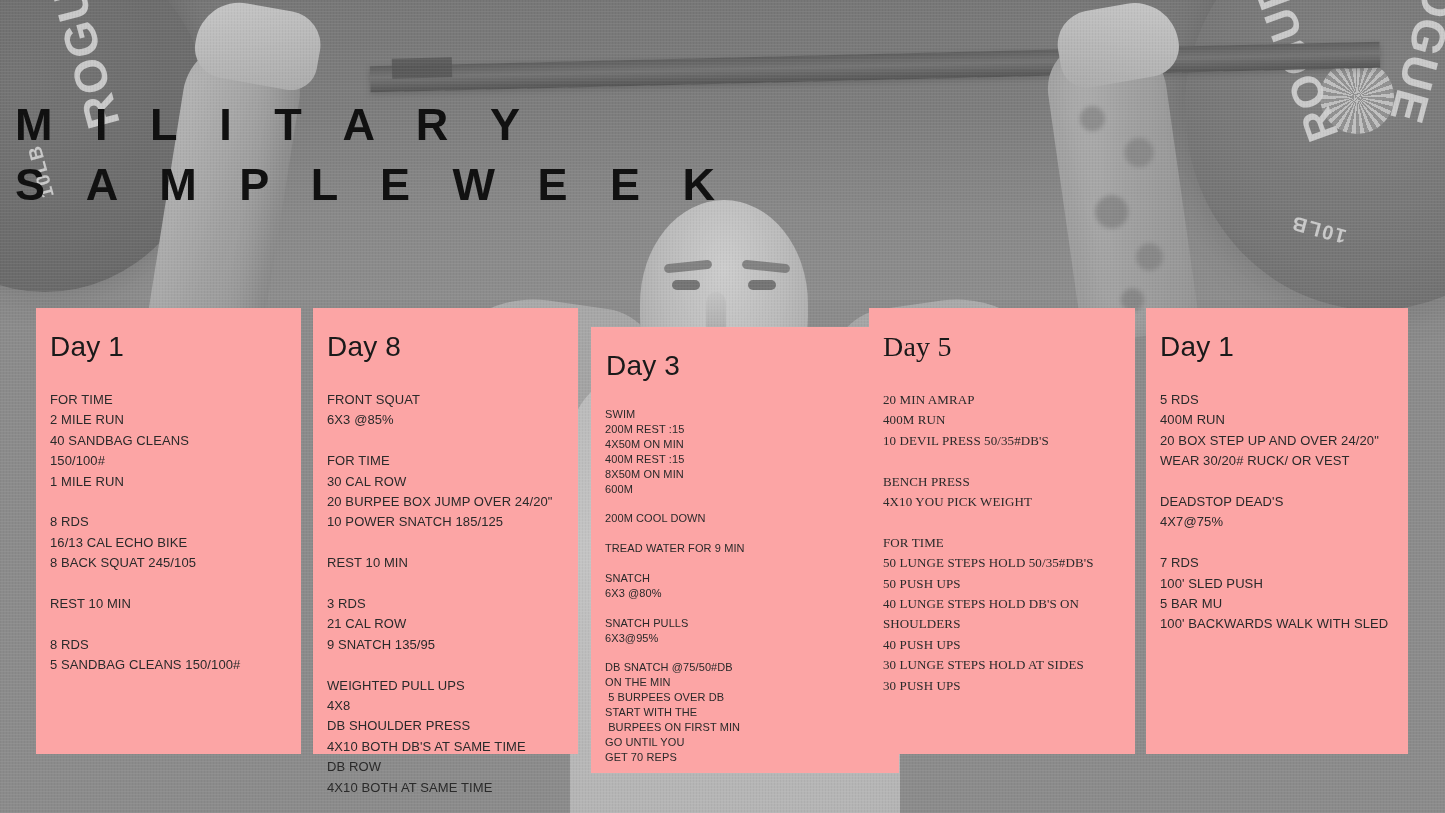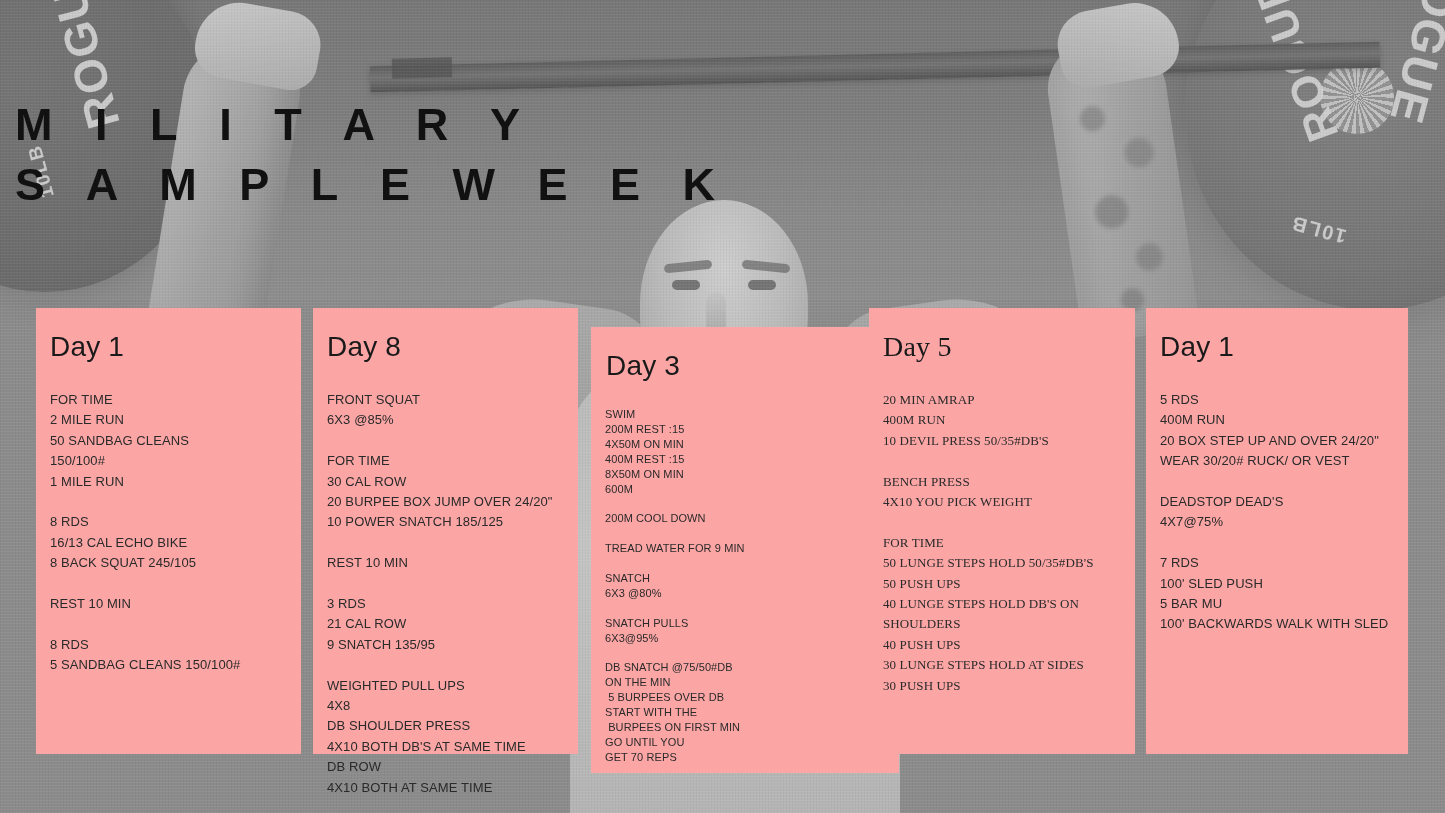--- a/index.html
+++ b/index.html
@@ -234,21 +234,21 @@
 
   <div class="title-wrap">
     <div class="title-line">M I L I T A R Y</div>
     <div class="title-line">S A M P L E   W E E K</div>
   </div>
 
   <div class="cards">
 
     <div class="card card-1">
       <div class="card-title">Day 1</div>
-      <div class="card-body"><div>FOR TIME</div><div>2 MILE RUN</div><div>50 SANDBAG CLEANS</div><div>150/100#</div><div>1 MILE RUN</div><div class="blank"></div><div>8 RDS</div><div>16/13 CAL ECHO BIKE</div><div>8 BACK SQUAT 245/105</div><div class="blank"></div><div>REST 10 MIN</div><div class="blank"></div><div>8 RDS</div><div>5 SANDBAG CLEANS 150/100#</div></div>
+      <div class="card-body"><div>FOR TIME</div><div>2 MILE RUN</div><div>40 SANDBAG CLEANS</div><div>150/100#</div><div>1 MILE RUN</div><div class="blank"></div><div>8 RDS</div><div>16/13 CAL ECHO BIKE</div><div>8 BACK SQUAT 245/105</div><div class="blank"></div><div>REST 10 MIN</div><div class="blank"></div><div>8 RDS</div><div>5 SANDBAG CLEANS 150/100#</div></div>
     </div>
 
     <div class="card card-2">
       <div class="card-title">Day 8</div>
       <div class="card-body"><div>FRONT SQUAT</div><div>6X3 @85%</div><div class="blank"></div><div>FOR TIME</div><div>30 CAL ROW</div><div>20 BURPEE BOX JUMP OVER 24/20"</div><div>10 POWER SNATCH 185/125</div><div class="blank"></div><div>REST 10 MIN</div><div class="blank"></div><div>3 RDS</div><div>21 CAL ROW</div><div>9 SNATCH 135/95</div><div class="blank"></div><div>WEIGHTED PULL UPS</div><div>4X8</div><div>DB SHOULDER PRESS</div><div>4X10 BOTH DB'S AT SAME TIME</div><div>DB ROW</div><div>4X10 BOTH AT SAME TIME</div></div>
     </div>
 
     <div class="card card-3">
       <div class="card-title">Day 3</div>
       <div class="card-body"><div>SWIM</div><div>200M REST :15</div><div>4X50M ON MIN</div><div>400M REST :15</div><div>8X50M ON MIN</div><div>600M</div><div class="blank"></div><div>200M COOL DOWN</div><div class="blank"></div><div>TREAD WATER FOR 9 MIN</div><div class="blank"></div><div>SNATCH</div><div>6X3 @80%</div><div class="blank"></div><div>SNATCH PULLS</div><div>6X3@95%</div><div class="blank"></div><div>DB SNATCH @75/50#DB</div><div>ON THE MIN</div><div> 5 BURPEES OVER DB</div><div>START WITH THE</div><div> BURPEES ON FIRST MIN</div><div>GO UNTIL YOU</div><div>GET 70 REPS</div></div>

